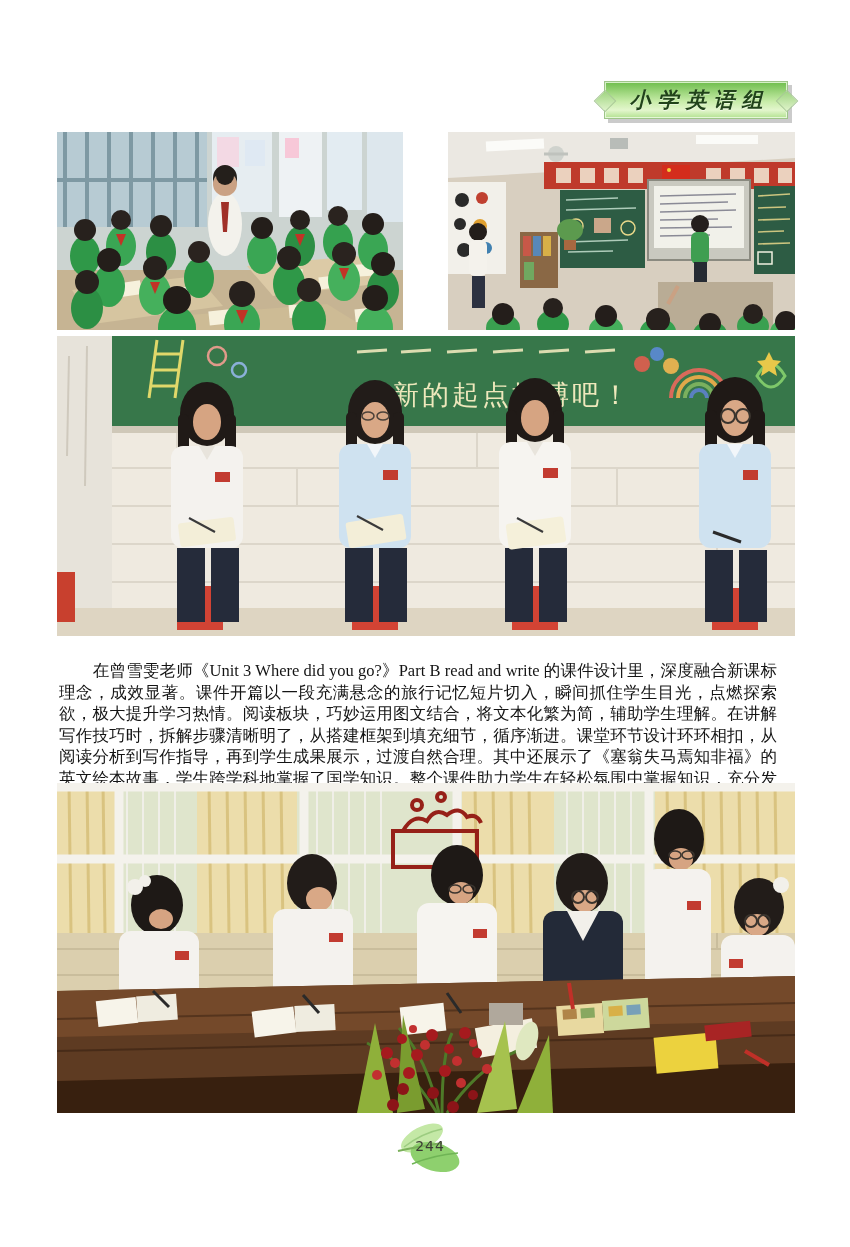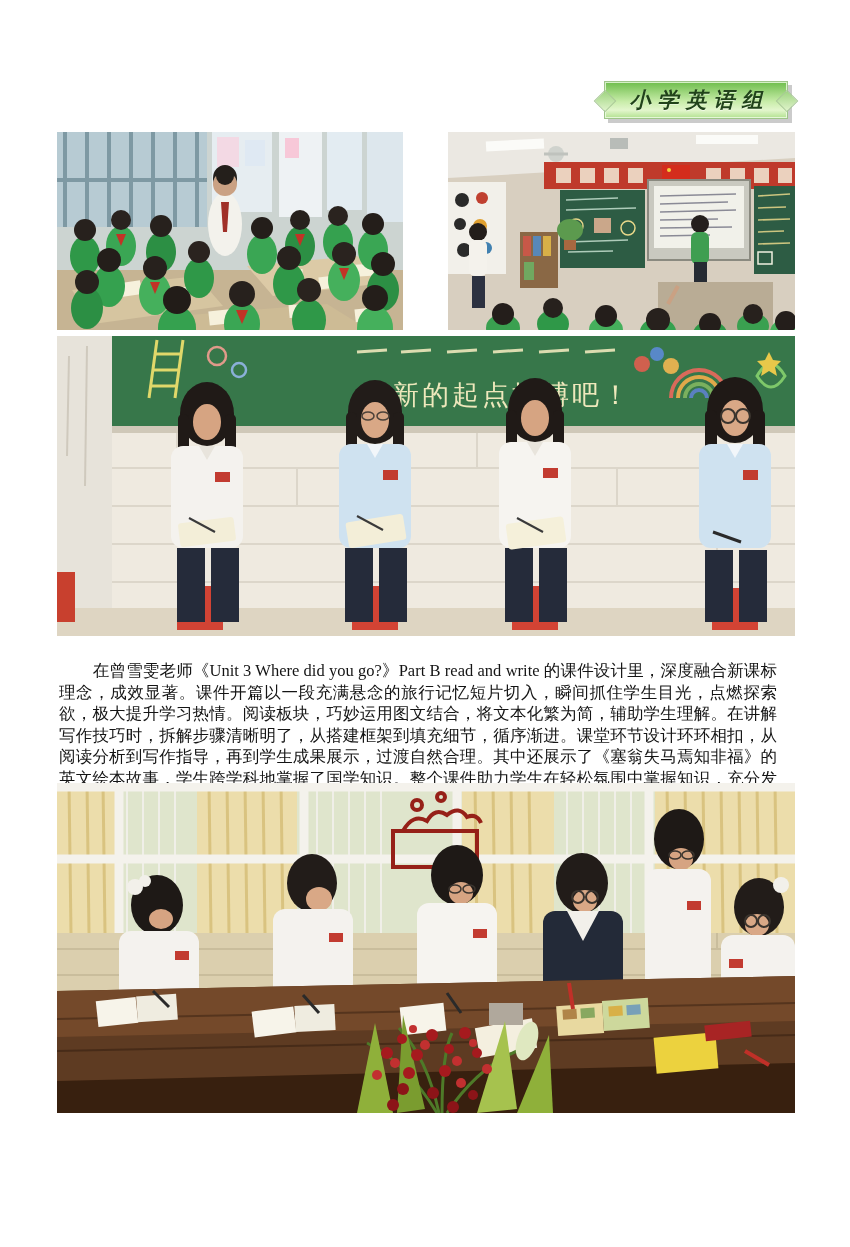--- a/index.html
+++ b/index.html
@@ -624,14 +624,24 @@
           <circle cx="346" cy="306" r="6"></circle>
             <circle cx="376" cy="310" r="6"></circle>
             <circle cx="416" cy="312" r="5"></circle>
           <circle cx="336" cy="322" r="6"></circle>
             <circle cx="396" cy="324" r="6"></circle>
         </g>
       </g>
     </svg>
   </div>
 
+  <div class="footer-leaf">
+    <svg width="76" height="58" viewBox="0 0 76 58">
+      <ellipse cx="30" cy="19" rx="23" ry="11" fill="#c4e8a6" transform="rotate(-28 30 19)"></ellipse>
+      <path d="M12,28 Q30,14 50,10" stroke="#9ccc80" stroke-width="1.5" fill="none"></path>
+      <ellipse cx="43" cy="38" rx="25" ry="14" fill="#8ed06e" transform="rotate(16 43 38)"></ellipse>
+      <path d="M20,45 Q42,36 66,34" stroke="#6fb455" stroke-width="1.5" fill="none"></path>
+      <path d="M6,32 Q24,28 50,24" stroke="#7ab05a" stroke-width="2" fill="none"></path>
+    </svg>
+    <span class="page-number">244</span>
+  </div>
 
 </div>
 
 </body></html>

